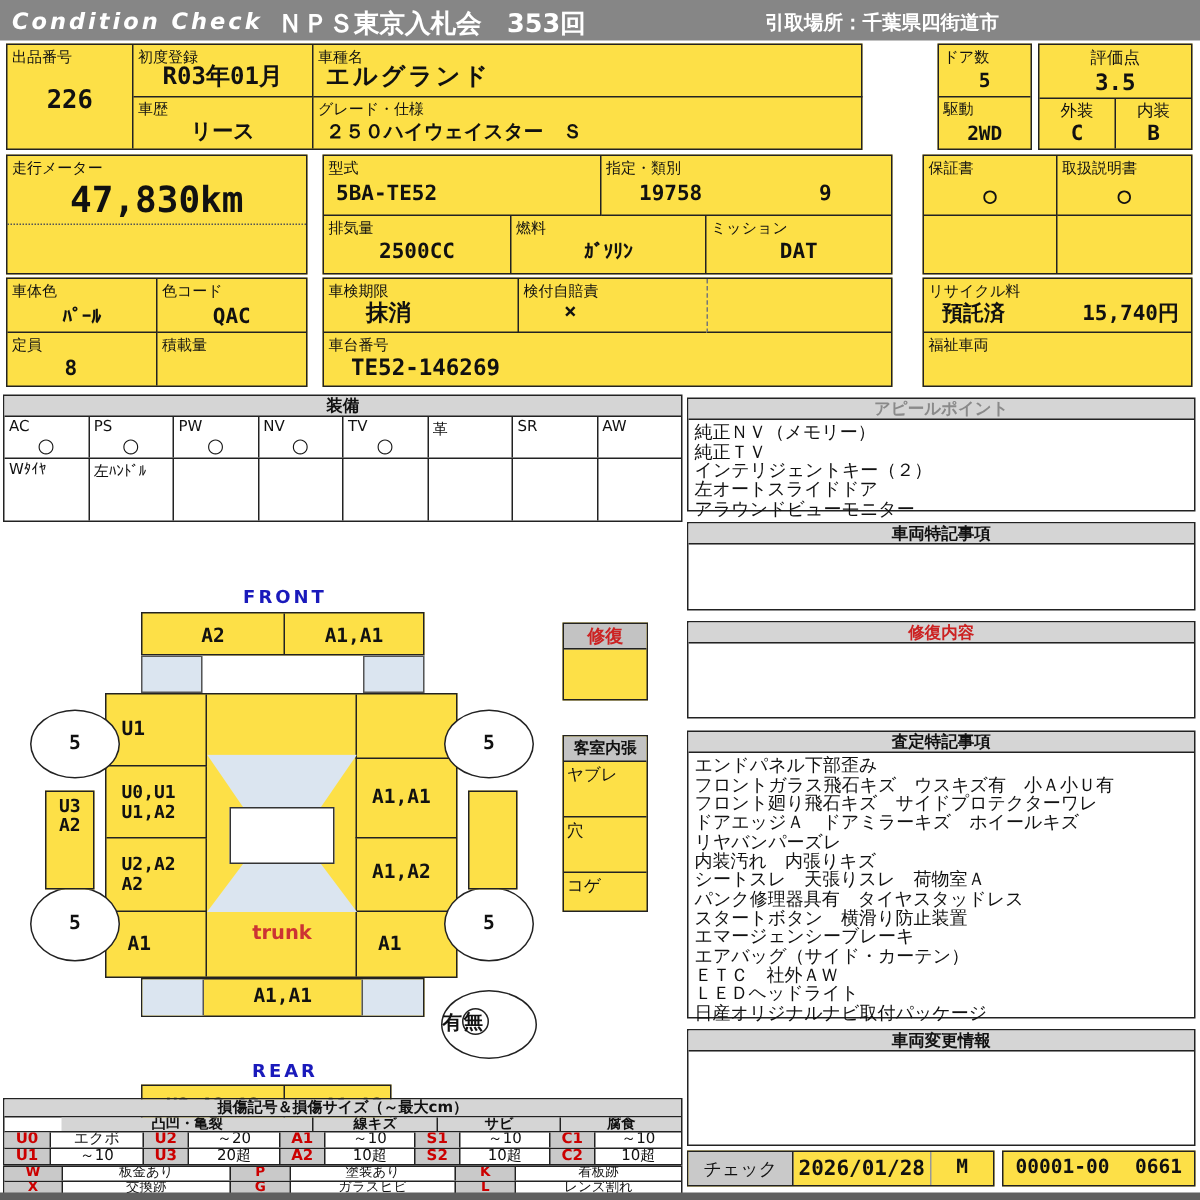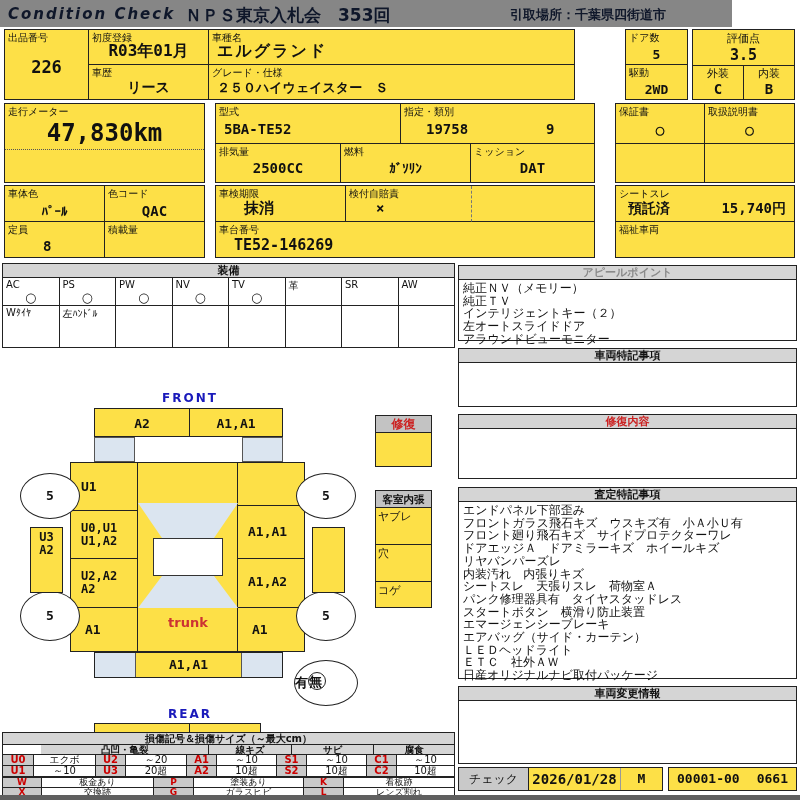--- a/index.html
+++ b/index.html
@@ -31,21 +31,21 @@
   .lgrow { display:flex; border-top:1px solid #222; }
   .lgcell { border-left:1px solid #222; text-align:center; font-size:10px; line-height:10px;
             overflow:hidden; white-space:nowrap; }
   .lgcell:first-child { border-left:none; }
   .code { background:#c9c9c9; color:#c00; font-weight:bold; }
   .ghead { background:#d5d5d5; font-weight:bold; }
 </style>
 </head>
 <body>
 
-<div class="abs" style="left:0;top:0;width:732px;height:27px;background:#868686;color:#0f172a;">
+<div class="abs" style="left:0;top:0;width:800px;height:27px;background:#868686;color:#ffffff;">
   <span class="abs" style="left:8px;top:5px;font-size:15px;font-weight:bold;font-style:italic;letter-spacing:2px;">Condition  Check</span>
   <span class="abs" style="left:185px;top:4px;font-size:17px;font-weight:bold;">ＮＰＳ東京入札会　353回</span>
   <span class="abs" style="left:510px;top:6px;font-size:13px;font-weight:bold;">引取場所：千葉県四街道市</span>
 </div>
 
 <div class="box" style="left:4px;top:29px;width:571px;height:71px;">
   <div class="cell br" style="left:0;top:0;width:84px;height:69px;">
     <span class="lbl">出品番号</span>
     <div class="val" style="bottom:22px;font-size:17px;">226</div>
   </div>
@@ -166,21 +166,21 @@
   </div>
   <div class="cell bb" style="left:255px;top:0;width:123px;height:36px;border-left:1px dashed #777;"></div>
   <div class="cell" style="left:0;top:36px;width:378px;height:35px;">
     <span class="lbl">車台番号</span>
     <div class="val vl" style="left:18px;bottom:3px;font-size:15px;">TE52-146269</div>
   </div>
 </div>
 
 <div class="box" style="left:615px;top:185px;width:180px;height:73px;">
   <div class="cell bb" style="left:0;top:0;width:178px;height:36px;">
-    <span class="lbl">シートスレ</span>
+    <span class="lbl">リサイクル料</span>
     <div class="val vl" style="left:12px;bottom:3px;">預託済</div>
     <div class="val" style="left:auto;right:8px;bottom:3px;text-align:right;">15,740円</div>
   </div>
   <div class="cell" style="left:0;top:36px;width:178px;height:35px;">
     <span class="lbl">福祉車両</span>
   </div>
 </div>
 
 <div class="panel" style="left:2px;top:263px;width:453px;height:85px;">
   <div class="phead">装備</div>
@@ -262,22 +262,22 @@
     <div>フロントガラス飛石キズ　ウスキズ有　小Ａ小Ｕ有</div>
     <div>フロント廻り飛石キズ　サイドプロテクターワレ</div>
     <div>ドアエッジＡ　ドアミラーキズ　ホイールキズ</div>
     <div>リヤバンパーズレ</div>
     <div>内装汚れ　内張りキズ</div>
     <div>シートスレ　天張りスレ　荷物室Ａ</div>
     <div>パンク修理器具有　タイヤスタッドレス</div>
     <div>スタートボタン　横滑り防止装置</div>
     <div>エマージェンシーブレーキ</div>
     <div>エアバッグ（サイド・カーテン）</div>
+    <div>ＥＴＣ　社外ＡＷ</div>
     <div>ＬＥＤヘッドライト</div>
-    <div>ＥＴＣ　社外ＡＷ</div>
     <div>日産オリジナルナビ取付パッケージ</div>
   </div>
 </div>
 
 <div class="panel" style="left:458px;top:686px;width:339px;height:78px;">
   <div class="phead">車両変更情報</div>
   <div class="pbody"></div>
 </div>
 
 <div class="box" style="left:458px;top:767px;width:205px;height:24px;display:flex;">

